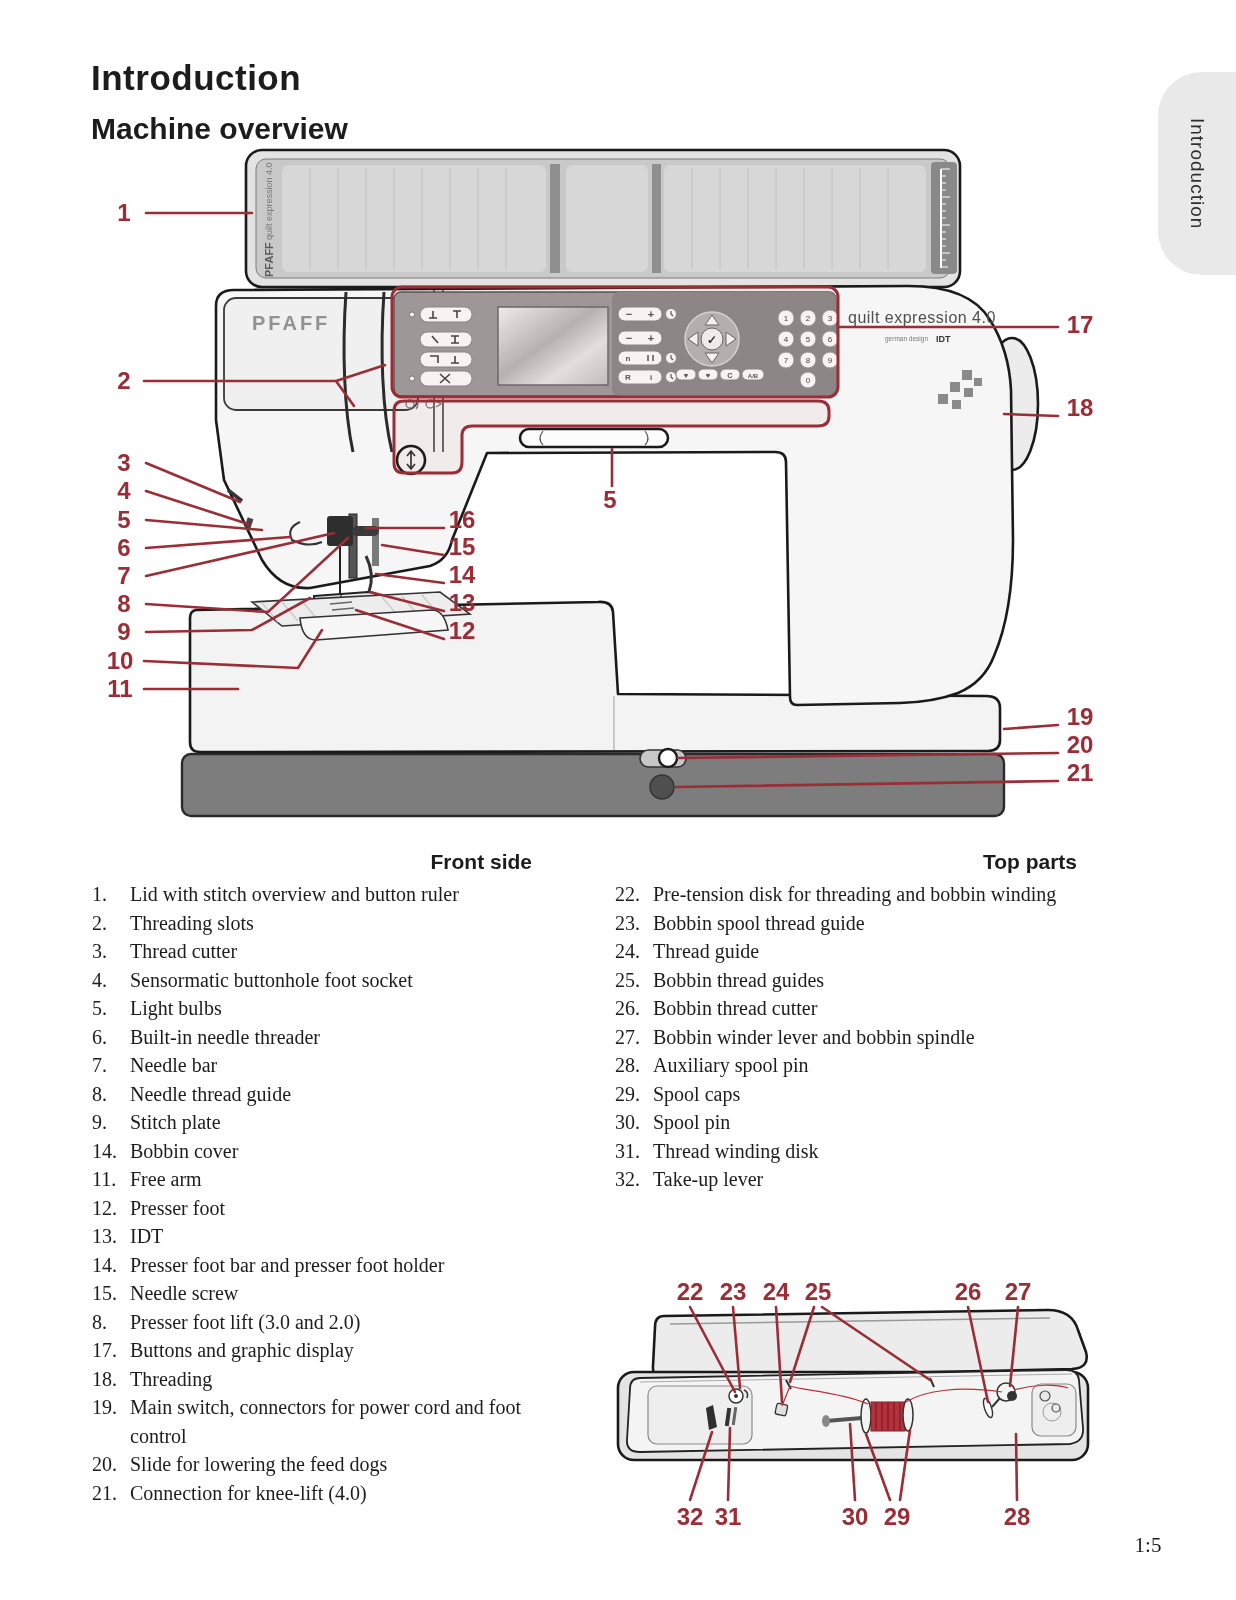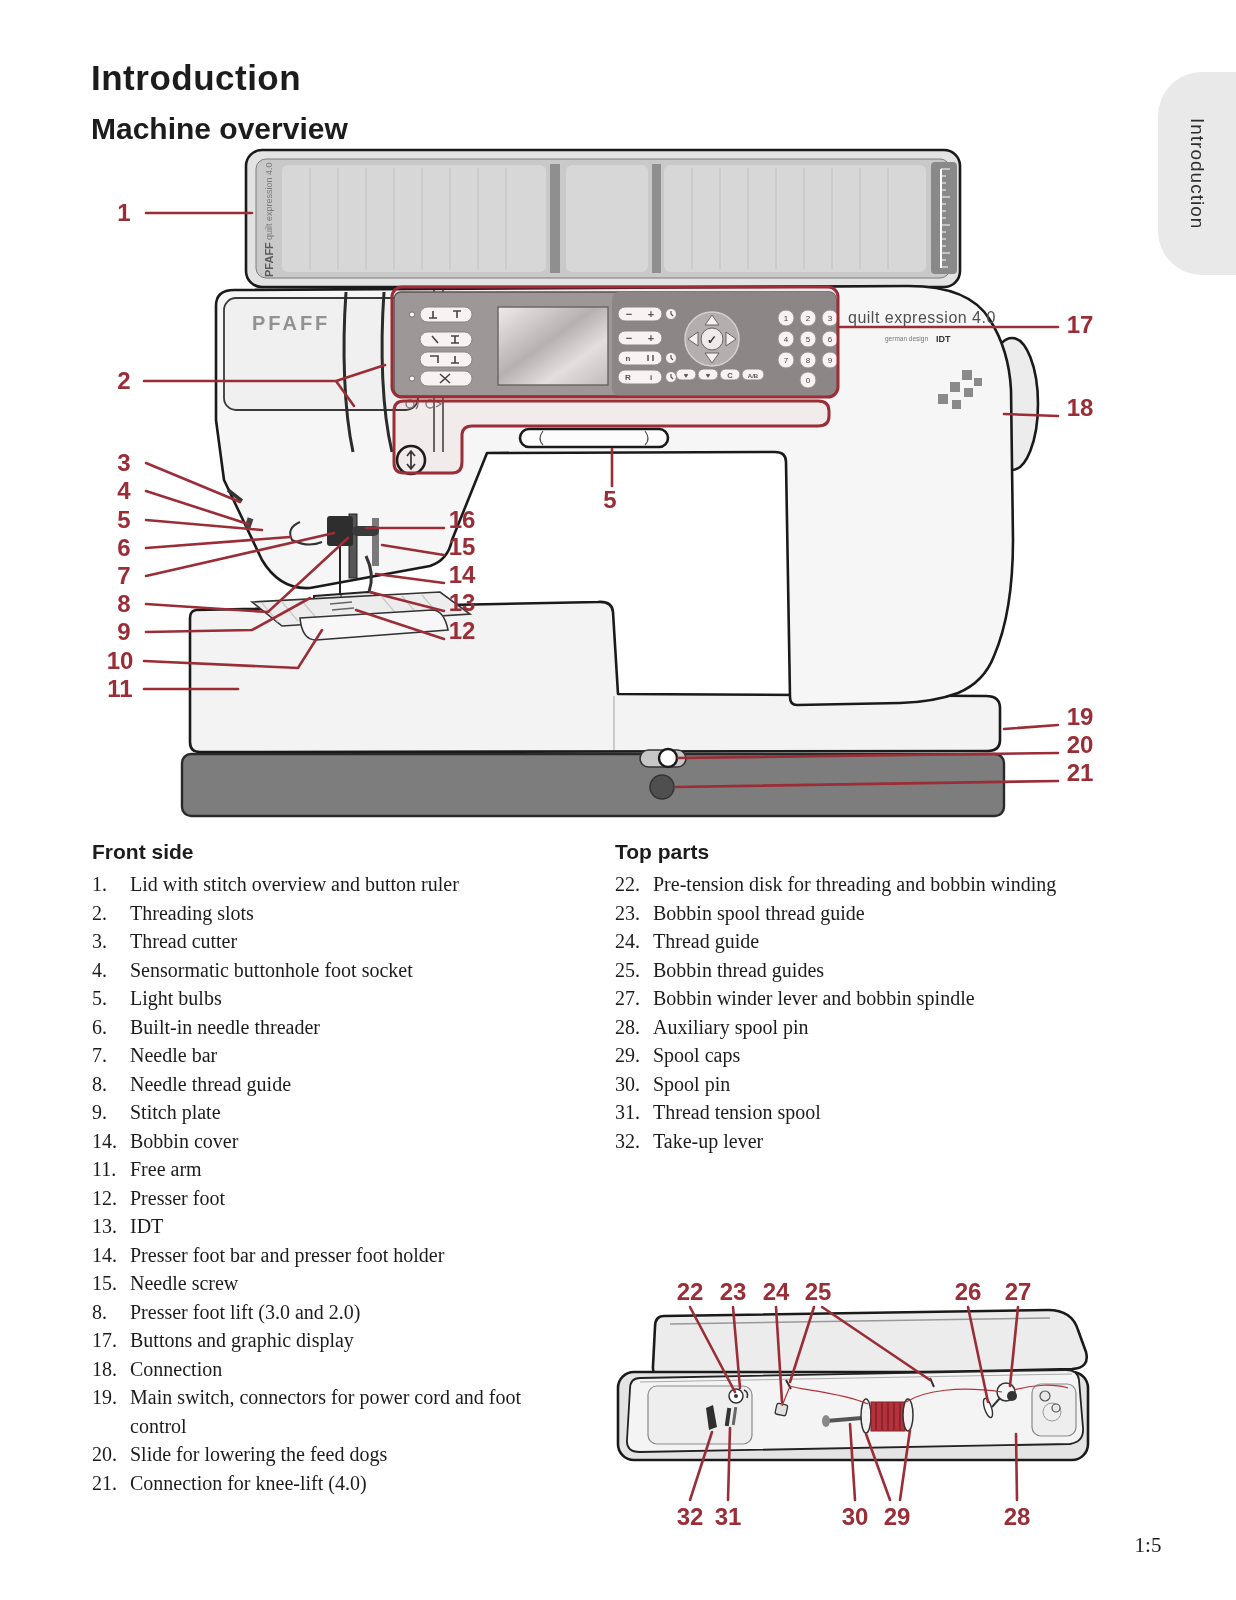--- a/index.html
+++ b/index.html
@@ -5,21 +5,21 @@
   html,body{margin:0;padding:0;}
   body{width:1236px;height:1600px;position:relative;background:#ffffff;
        font-family:"Liberation Sans",sans-serif;color:#1c1c1c;overflow:hidden;}
   .abs{position:absolute;}
   #page-title{left:91px;top:58px;font-size:35px;font-weight:bold;letter-spacing:.5px;}
   #section-title{left:91px;top:112px;font-size:30px;font-weight:bold;}
   #side-tab{right:0;top:72px;width:78px;height:203px;background:#e9e9e9;
             border-radius:44px 0 0 44px;display:flex;align-items:center;justify-content:center;}
   #side-tab span{writing-mode:vertical-rl;font-size:19px;color:#2e2e2e;letter-spacing:1px;}
   .col{position:absolute;}
-  .col h3{margin:2px 0 6px 0;font-size:21px;font-weight:bold;font-family:"Liberation Sans",sans-serif;}
+  .col h3{margin:12px 0 6px 0;font-size:21px;font-weight:bold;font-family:"Liberation Sans",sans-serif;text-align:right;}
   .col ol{margin:0;padding:0;list-style:none;font-family:"Liberation Serif",serif;font-size:20px;line-height:28.5px;}
   .col li{display:flex;}
   .col .num{flex:0 0 38px;}
   .col .txt{flex:1;}
   #front-col{left:92px;top:838px;width:440px;}
   #top-col{left:615px;top:838px;width:462px;}
   #page-number{left:1118px;top:1533px;width:60px;text-align:center;
                font-family:"Liberation Serif",serif;font-size:21px;}
   svg text.callout{font-family:"Liberation Sans",sans-serif;font-weight:bold;font-size:24px;fill:#9a2d36;text-anchor:middle;}
   svg .lead{stroke:#9a2d36;stroke-width:2.6;fill:none;stroke-linecap:round;}
@@ -391,21 +391,21 @@
         <span class="txt">Presser foot lift (3.0 and 2.0)</span>
       </li>
 
       <li>
         <span class="num">17.</span>
         <span class="txt">Buttons and graphic display</span>
       </li>
 
       <li>
         <span class="num">18.</span>
-        <span class="txt">Connection</span>
+        <span class="txt">Threading</span>
       </li>
 
       <li>
         <span class="num">19.</span>
         <span class="txt">Main switch, connectors for power cord and foot control</span>
       </li>
 
       <li>
         <span class="num">20.</span>
         <span class="txt">Slide for lowering the feed dogs</span>
@@ -435,20 +435,24 @@
       <li>
         <span class="num">24.</span>
         <span class="txt">Thread guide</span>
       </li>
 
       <li>
         <span class="num">25.</span>
         <span class="txt">Bobbin thread guides</span>
       </li>
 
+      <li>
+        <span class="num">26.</span>
+        <span class="txt">Bobbin thread cutter</span>
+      </li>
 
       <li>
         <span class="num">27.</span>
         <span class="txt">Bobbin winder lever and bobbin spindle</span>
       </li>
 
       <li>
         <span class="num">28.</span>
         <span class="txt">Auxiliary spool pin</span>
       </li>
@@ -458,21 +462,21 @@
         <span class="txt">Spool caps</span>
       </li>
 
       <li>
         <span class="num">30.</span>
         <span class="txt">Spool pin</span>
       </li>
 
       <li>
         <span class="num">31.</span>
-        <span class="txt">Thread tension spool</span>
+        <span class="txt">Thread winding disk</span>
       </li>
 
       <li>
         <span class="num">32.</span>
         <span class="txt">Take-up lever</span>
       </li>
     </ol>
 </section>
 
 <svg class="abs" style="left:600px;top:1250px" width="545" height="285" viewBox="600 1250 545 285">

